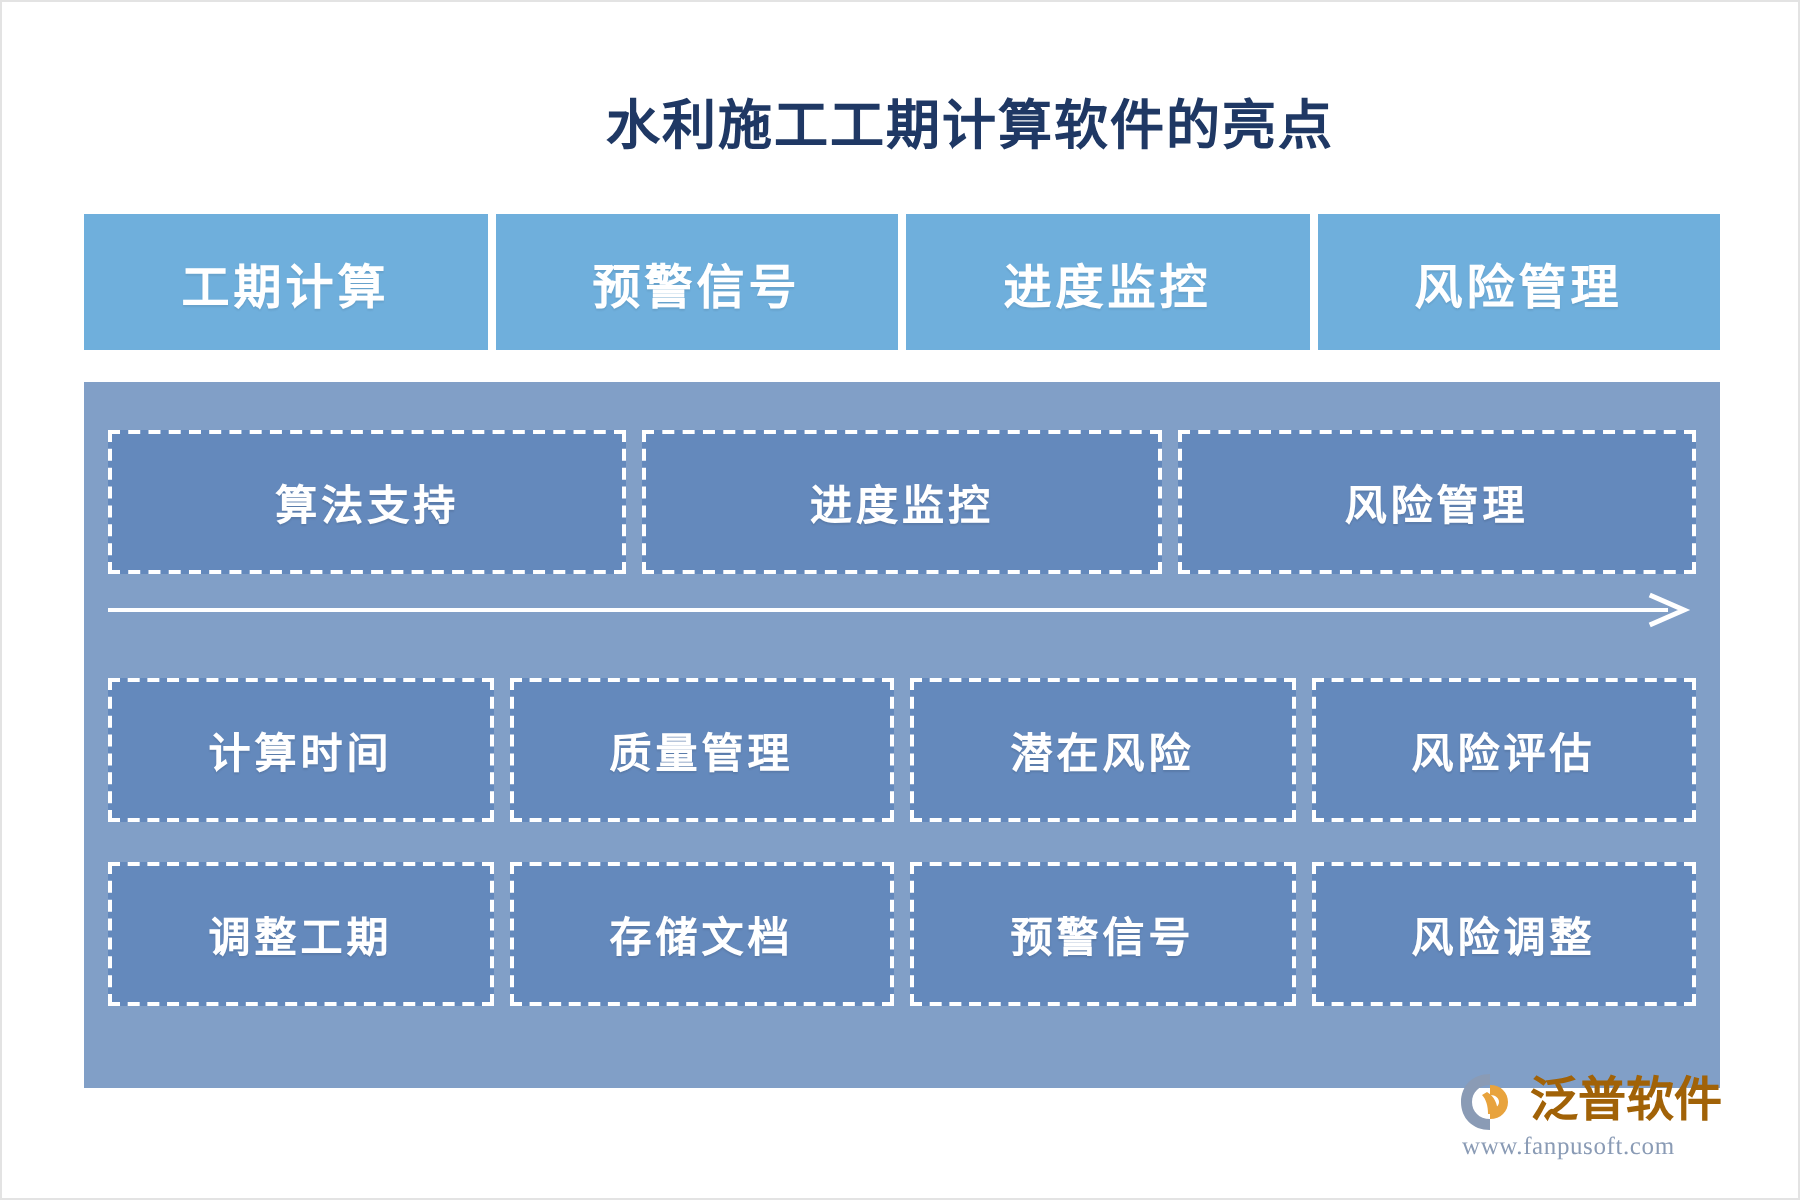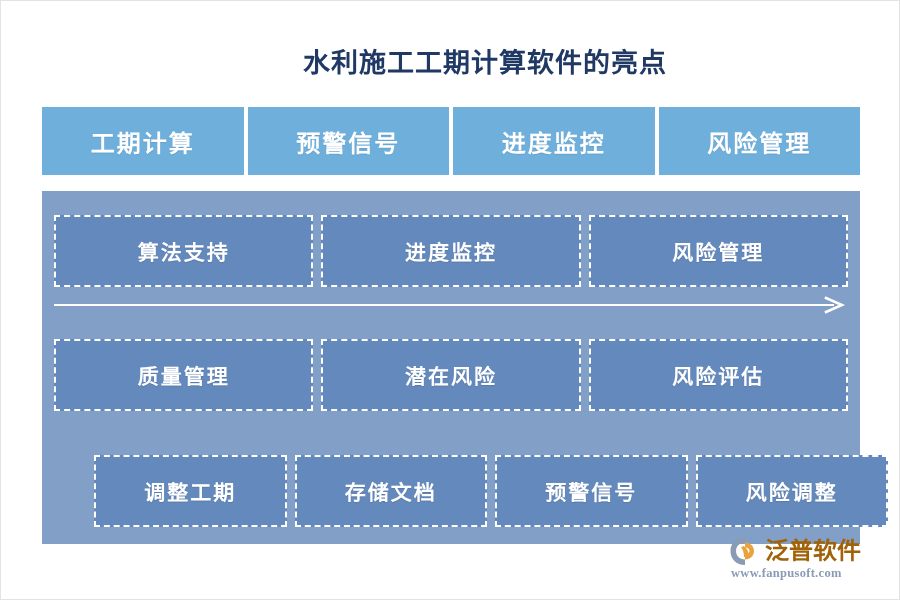--- a/index.html
+++ b/index.html
@@ -77,21 +77,21 @@
     left: 0;
     width: 818px;
     height: 72px;
     display: flex;
     gap: 8px;
     padding: 0 12px;
     box-sizing: border-box;
   }
   .grid-row.row-1 { top: 24px; }
   .grid-row.row-2 { top: 148px; }
-  .grid-row.row-3 { top: 264px; margin-left: 40px; }
+  .grid-row.row-3 { top: 240px; }
 
   .cell {
     flex: 1 1 0;
     background: #6489BC;
     border: 2px dashed #ffffff;
     box-sizing: border-box;
     display: flex;
     align-items: center;
     justify-content: center;
     color: #ffffff;
@@ -138,21 +138,21 @@
   .logo-text {
     font-size: 24px;
     font-weight: bold;
     color: #a16207;
     letter-spacing: 0px;
     line-height: 30px;
     white-space: nowrap;
   }
   .logo-url {
     font-size: 12.5px;
-    font-weight: bold;
+    font-weight: normal;
     color: #8a9bb5;
     letter-spacing: 0.3px;
     margin-top: -1px;
     padding-left: 2px;
     white-space: nowrap;
     font-family: "Liberation Serif", "DejaVu Serif", serif;
   }
 </style>
 </head>
 <body>
@@ -191,20 +191,23 @@
     </div>
 
     <div class="arrow-wrap">
       <svg viewBox="0 0 794 20" xmlns="http://www.w3.org/2000/svg">
         <line x1="0" y1="10" x2="780" y2="10" stroke="#ffffff" stroke-width="2"></line>
         <polyline points="772,3 788,10 772,17" fill="none" stroke="#ffffff" stroke-width="2.5" stroke-linecap="square" stroke-linejoin="miter"></polyline>
       </svg>
     </div>
 
     <div class="grid-row row-2">
+      <div class="cell">
+        <span>计算时间</span>
+      </div>
       <div class="cell">
         <span>质量管理</span>
       </div>
       <div class="cell">
         <span>潜在风险</span>
       </div>
       <div class="cell">
         <span>风险评估</span>
       </div>
     </div>

